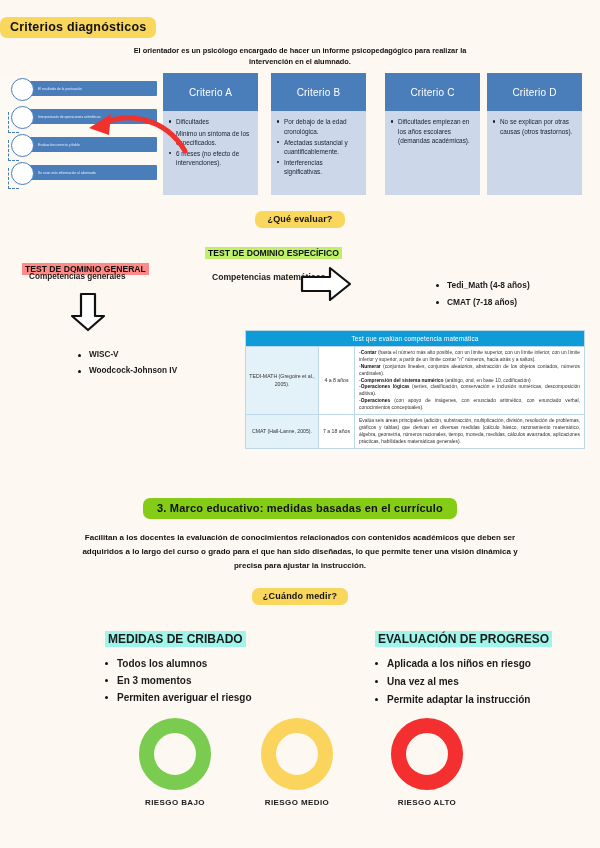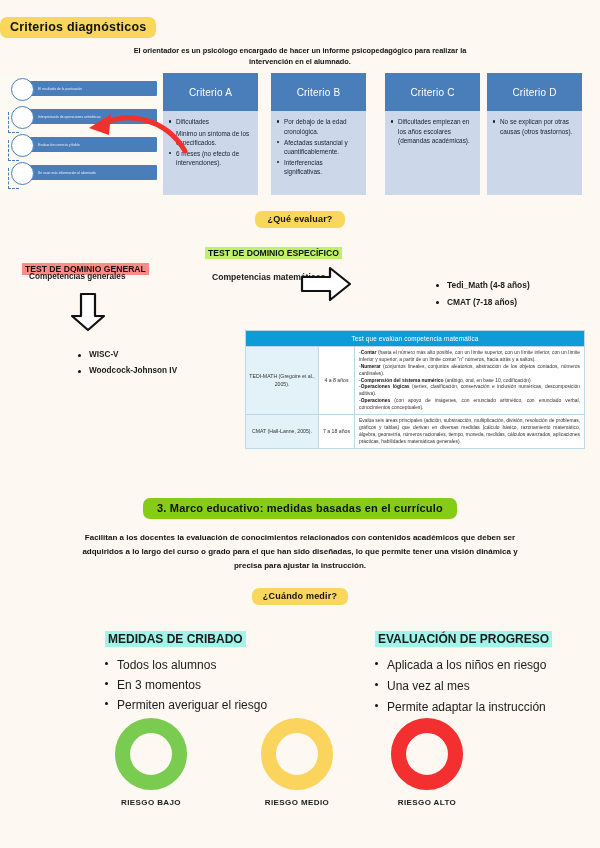--- a/index.html
+++ b/index.html
@@ -164,32 +164,32 @@
   
   .measures{position:absolute;top:632px;width:600px;height:80px;}
   .mcol{position:absolute;top:0;}
   .mcol.left{left:105px;}
   .mcol.right{left:375px;}
   .mhead{font-size:12px;font-weight:bold;}
   .mhead span{background:#9ff5ea;padding:1px 3px;}
   .mcol ul{margin:12px 0 0 0;padding:0;list-style:none;}
   .mcol li{
     position:relative;padding-left:12px;margin-bottom:6px;
-    font-size:12px;font-weight:normal;
+    font-size:10px;font-weight:bold;
   }
   .mcol li:before{
     content:"";position:absolute;left:0;top:3.5px;
     width:3px;height:3px;border-radius:50%;background:#111;
   }
   .mcol.right li{margin-bottom:7px;}
 
   
   .risks{position:absolute;top:718px;width:600px;height:115px;}
   .risk{position:absolute;top:0;width:110px;text-align:center;}
-  .risk.r1{left:96px;}
+  .risk.r1{left:120px;}
   .risk.r2{left:242px;}
   .risk.r3{left:372px;}
   .donut{
     width:72px;height:72px;border-radius:50%;margin:0 auto;
     box-sizing:border-box;border-width:15px;border-style:solid;
   }
   .risk-lbl{margin-top:8px;font-size:8px;font-weight:bold;letter-spacing:.4px;}
 </style>
 </head>
 <body style="background: rgb(253, 249, 242);">

